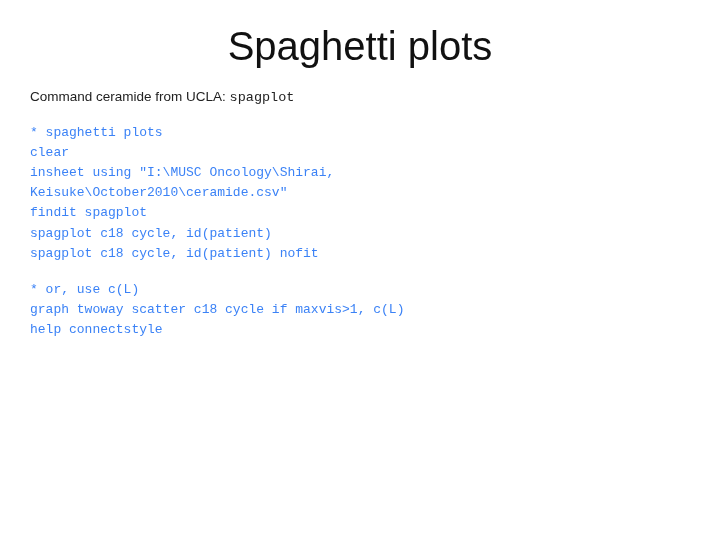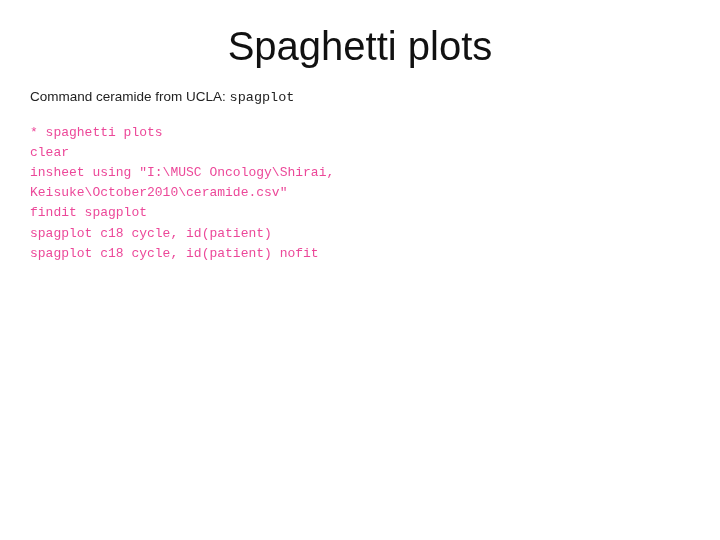--- a/index.html
+++ b/index.html
@@ -34,34 +34,37 @@
     .intro-line span.code-inline {
       font-family: 'Courier New', Courier, monospace;
       font-size: 13.5px;
     }
     .code-block {
       font-family: 'Courier New', Courier, monospace;
       font-size: 13px;
       line-height: 1.55;
       margin-bottom: 16px;
       white-space: pre;
-      color: #ec4899;
+      color: #3b82f6;
     }
   </style>
 </head>
 <body>
 
 <h1 class="page-title">Spaghetti plots</h1>
 
 <div class="content">
   <div class="intro-line">
     <span>Command ceramide from UCLA:</span>
     <span class="code-inline"> </span><span class="code-inline">spagplot</span>
   </div>
 
   <div class="code-block">* spaghetti plots
 clear
 insheet using "I:\MUSC Oncology\Shirai,
 Keisuke\October2010\ceramide.csv"
 findit spagplot
 spagplot c18 cycle, id(patient)
 spagplot c18 cycle, id(patient) nofit</div>
+  <div class="code-block">* or, use c(L)
+graph twoway scatter c18 cycle if maxvis&gt;1, c(L)
+help connectstyle</div>
 </div>
 
 </body></html>

